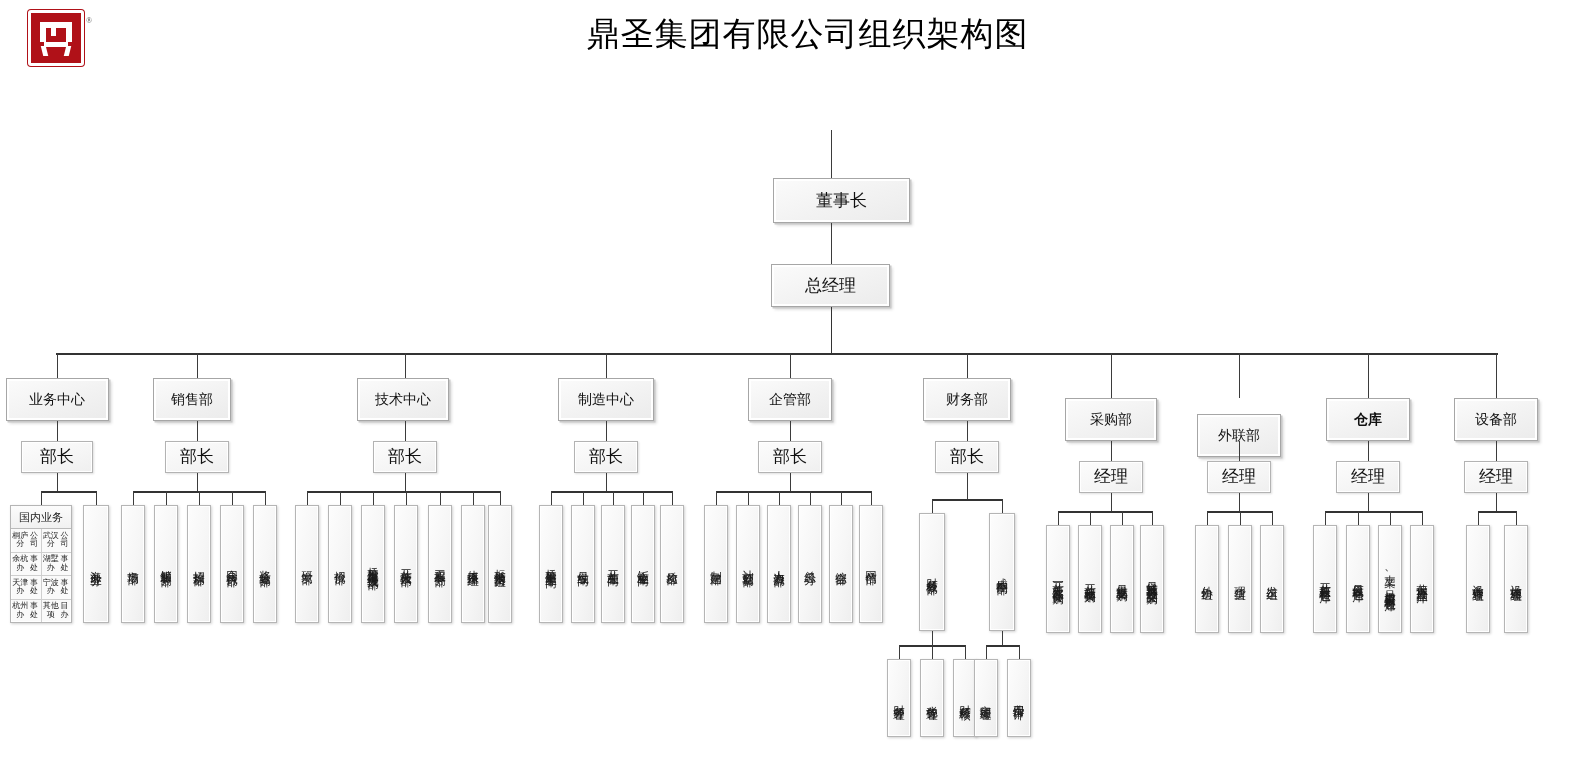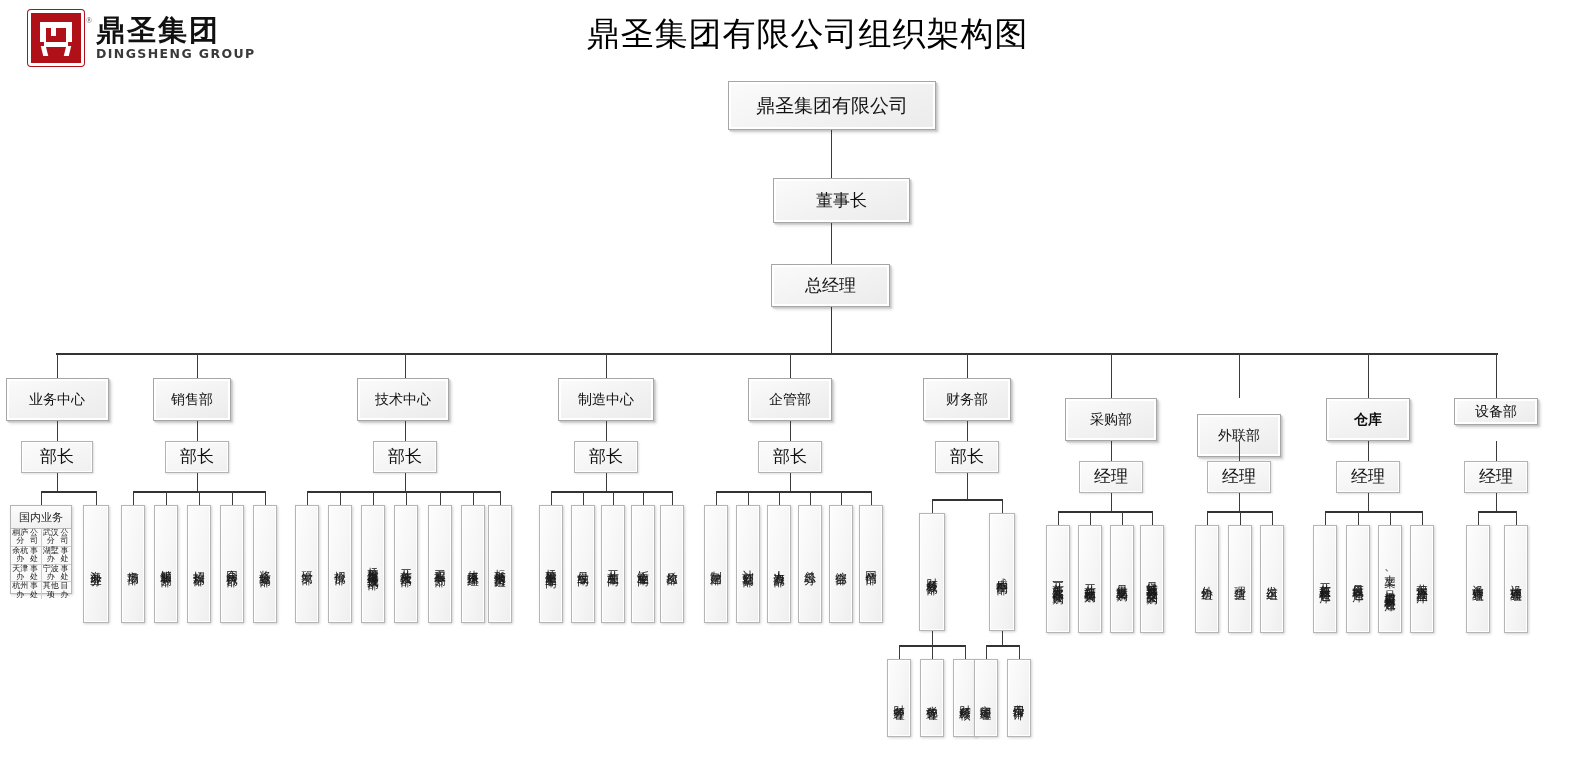--- a/index.html
+++ b/index.html
@@ -126,31 +126,24 @@
     <div id="logo-mark">
       <span class="g1"></span>
         <span class="g2"></span>
         <span class="g3"></span>
       <span class="g4"></span>
         <span class="g5"></span>
         <span class="g6"></span>
         <span class="g7"></span>
     </div>
     <div id="logo-reg">®</div>
-    <div id="logo-text">
-      <div id="logo-cn">鼎圣集团</div>
-      <div id="logo-en">DINGSHENG GROUP</div>
-    </div>
   </div>
 
   <div id="chart-title">鼎圣集团有限公司组织架构图</div>
 
-  <div class="box lv1" style="left:728px;top:81px;width:208px;height:49px;">
-    <span>鼎圣集团有限公司</span>
-  </div>
   <div class="vline" style="left:831px;top:130px;height:48px;"></div>
 
   <div class="box lv2" style="left:773px;top:178px;width:137px;height:45px;">
     <span>董事长</span>
   </div>
   <div class="vline" style="left:831px;top:223px;height:41px;"></div>
 
   <div class="box lv2" style="left:771px;top:264px;width:119px;height:43px;">
     <span>总经理</span>
   </div>
@@ -163,21 +156,21 @@
       <div class="box dept" style="left: 5.5px; top: 378px; width: 103px; height: 43px;">
         <span>业务中心</span>
       </div>
       <div class="vline" style="left: 57px; top: 421px; height: 20px;"></div>
       <div class="box plain role" style="left: 21px; top: 441px; width: 72px; height: 32px;">
         <span>部长</span>
       </div>
       <div class="vline" style="left: 57px; top: 473px; height: 18px;"></div>
       <div class="hline thick" style="left: 41px; top: 491px; width: 55px;"></div>
       <div class="vline" style="left: 41px; top: 491px; height: 14px;"></div>
-      <div class="minitable" style="left: 10px; top: 505px; width: 62px; height: 89px;">
+      <div class="minitable" style="left: 10px; top: 505px; width: 62px; height: 118px;">
         <div class="mt-head">国内业务</div>
         <div class="mt-row">
           <div class="mt-cell">
             <span>桐庐分</span>
             <span>公司</span>
           </div>
           <div class="mt-cell">
             <span>武汉分</span>
             <span>公司</span>
           </div>
@@ -459,21 +452,21 @@
       </div>
       <div class="vline" style="left: 1390px; top: 511px; height: 14px;"></div>
       <div class="vbox" style="left: 1378px; top: 525px; width: 24px; height: 108px;">
         <div class="vtext two" style="white-space: normal;">支架、吊架桥架原材料仓库</div>
       </div>
       <div class="vline" style="left: 1422px; top: 511px; height: 14px;"></div>
       <div class="vbox" style="left: 1410px; top: 525px; width: 24px; height: 108px;">
         <div class="vtext">劳保办公用品库</div>
       </div>
       <div class="vline" style="left: 1496px; top: 353px; height: 45px;"></div>
-      <div class="box dept" style="left: 1454px; top: 398px; width: 84px; height: 27px;">
+      <div class="box dept" style="left: 1454px; top: 398px; width: 84px; height: 43px;">
         <span>设备部</span>
       </div>
       <div class="vline" style="left: 1496px; top: 441px; height: 20px;"></div>
       <div class="box plain role" style="left: 1464px; top: 461px; width: 64px; height: 32px;">
         <span>经理</span>
       </div>
       <div class="vline" style="left: 1496px; top: 493px; height: 18px;"></div>
       <div class="hline thick" style="left: 1478px; top: 511px; width: 38px;"></div>
       <div class="vline" style="left: 1478px; top: 511px; height: 14px;"></div>
       <div class="vbox" style="left: 1466px; top: 525px; width: 24px; height: 108px;">

